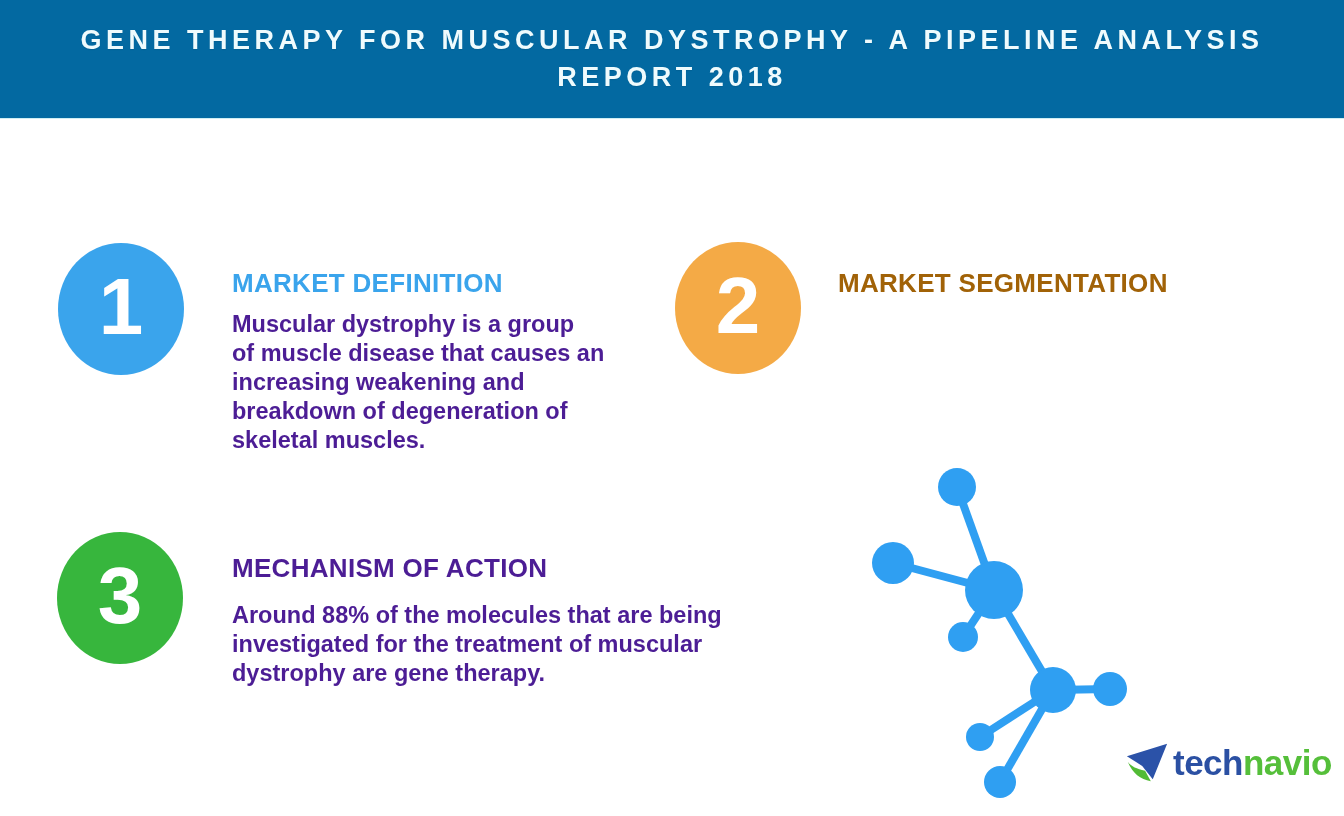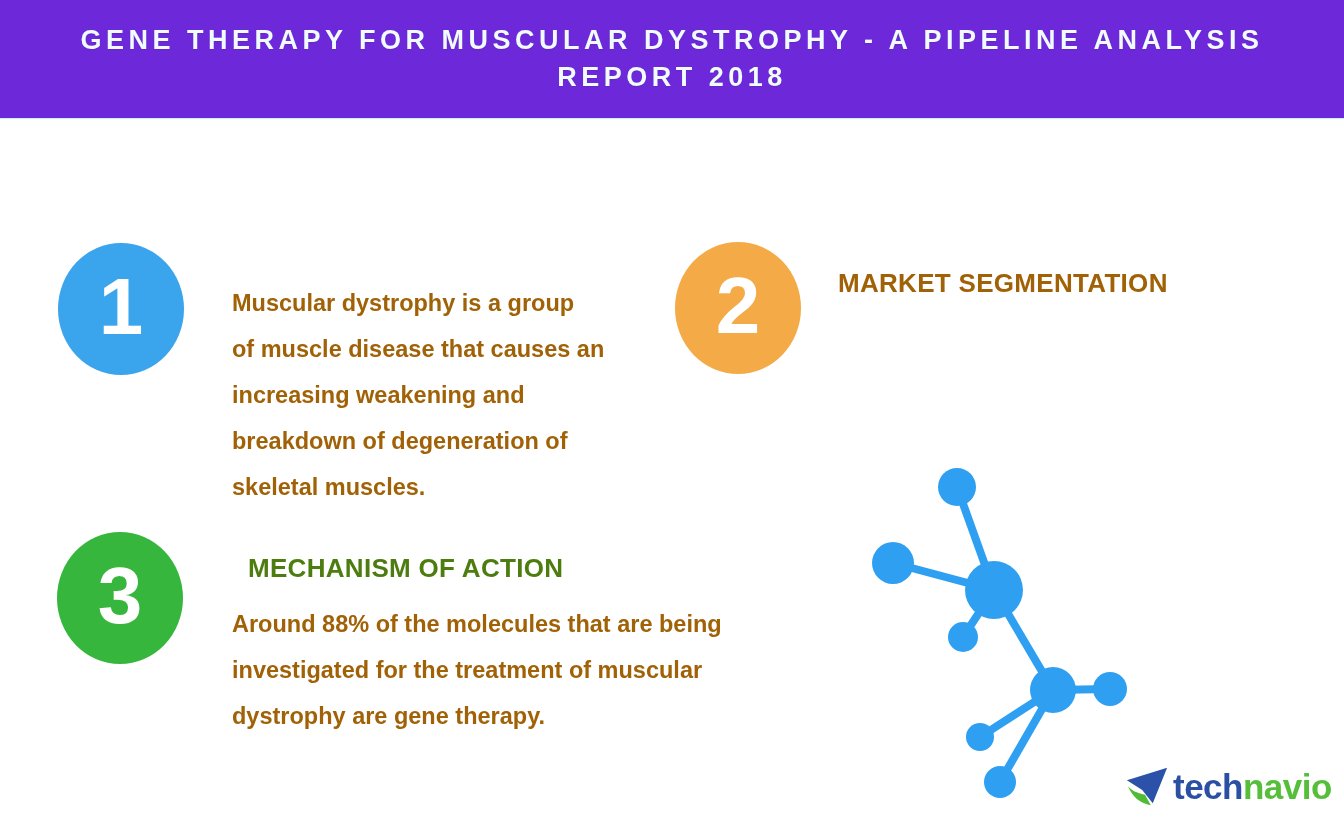--- a/index.html
+++ b/index.html
@@ -7,21 +7,21 @@
     width: 1344px; height: 816px;
     position: relative;
     background: #ffffff;
     overflow: hidden;
     font-family: "Liberation Sans", sans-serif;
   }
 
   
   .banner {
     position: absolute; left: 0; top: 0; right: 0; height: 118px;
-    background: #6d28d9;
+    background: #0369a1;
     display: flex; align-items: center; justify-content: center;
     text-align: center;
     border-bottom: 1px solid #cfeef3;
   }
   .banner-title {
     color: #effbfd;
     font-size: 27px;
     font-weight: 700;
     letter-spacing: 4.5px;
     line-height: 37px;
@@ -50,74 +50,75 @@
   #content-3 { left: 232px; top: 553px; width: 540px; }
 
   .step-heading {
     font-size: 26px; font-weight: 700;
     letter-spacing: 0.3px;
     line-height: 30px;
   }
   .step-body {
     margin-top: 12px;
     font-size: 23.5px; font-weight: 700;
-    color: #a16207;
-    line-height: 46px;
+    color: #4c1d95;
+    line-height: 29px;
     white-space: pre-line;
   }
   #content-3 .step-body { margin-top: 18px; }
 
   
   .molecule {
     position: absolute; left: 855px; top: 445px;
     width: 300px; height: 370px;
   }
 
   
   .logo {
-    position: absolute; left: 1124px; top: 764px;
+    position: absolute; left: 1124px; top: 740px;
     display: flex; align-items: flex-end;
   }
   .logo-icon { width: 46px; height: 46px; margin-right: 3px; }
   .logo-text {
     font-size: 35px; font-weight: 700;
     letter-spacing: -0.5px; line-height: 46px;
   }
 </style>
 </head>
 <body>
 
 <header class="banner">
   <div class="banner-title">GENE THERAPY FOR MUSCULAR DYSTROPHY - A PIPELINE ANALYSIS
 REPORT 2018</div>
 </header>
 
 <div class="badge" id="badge-1" style="background: rgb(58, 164, 236);">
   <span>1</span>
 </div>
 <div class="step-content" id="content-1">
+  <div class="step-heading" style="color: rgb(58, 164, 236);">MARKET DEFINITION</div>
   <div class="step-body">Muscular dystrophy is a group
 of muscle disease that causes an
 increasing weakening and
 breakdown of degeneration of
 skeletal muscles.</div>
 </div>
 
 <div class="badge" id="badge-2" style="background: rgb(244, 170, 70);">
   <span>2</span>
 </div>
 <div class="step-content" id="content-2">
   <div class="step-heading" style="color: #a16207;">MARKET SEGMENTATION</div>
 </div>
 
 <div class="badge" id="badge-3" style="background: rgb(55, 182, 61);">
   <span>3</span>
 </div>
 <div class="step-content" id="content-3">
-  <div class="step-heading" style="color: #4d7c0f; margin-left: 16px;">MECHANISM OF ACTION</div>
+  <div class="step-heading" style="color: #4c1d95;">MECHANISM OF ACTION</div>
   <div class="step-body">Around 88% of the molecules that are being
 investigated for the treatment of muscular
 dystrophy are gene therapy.</div>
 </div>
 
 <svg class="molecule" viewBox="0 0 300 370">
   <g stroke="#2f9ff2" stroke-width="8">
     <line x1="102" y1="42" x2="139" y2="145"></line>
     <line x1="38" y1="118" x2="139" y2="145"></line>
     <line x1="108" y1="192" x2="139" y2="145"></line>

